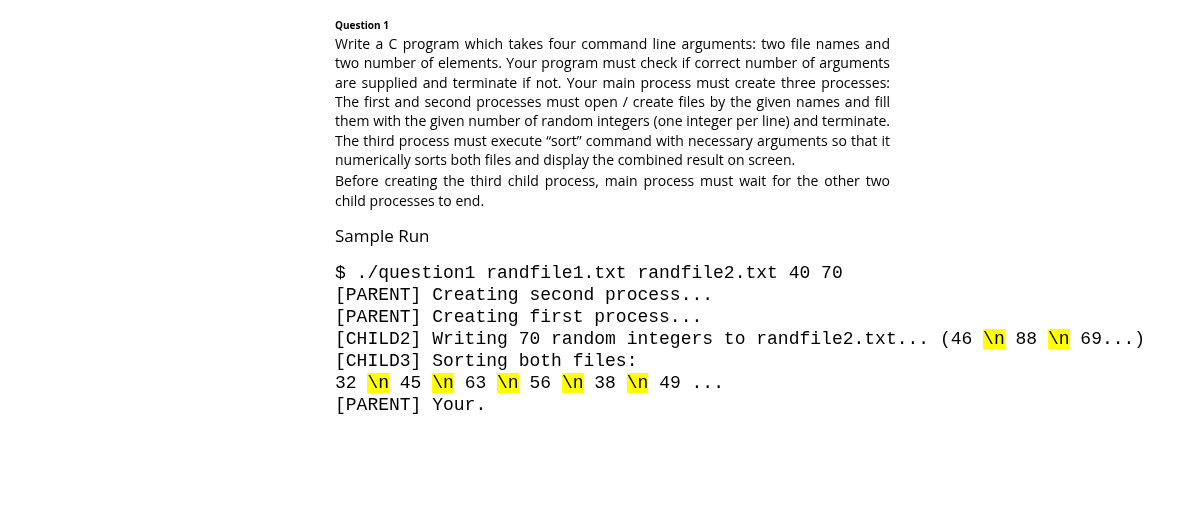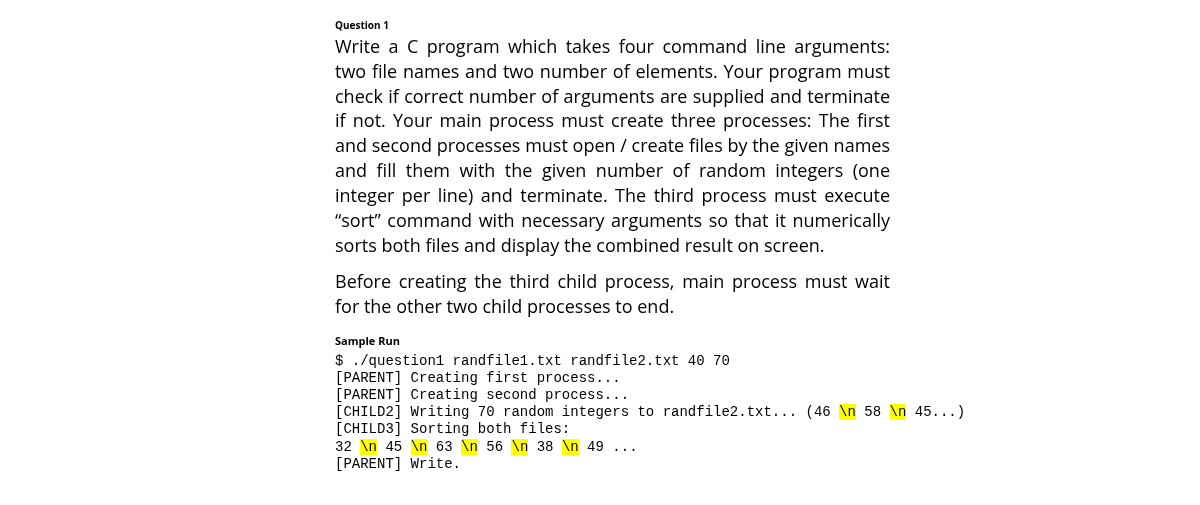--- a/index.html
+++ b/index.html
@@ -14,39 +14,39 @@
   .page {
     padding: 18px 0 0 335px;
     width: 555px;
   }
   .q-title {
     font-weight: 700;
     font-size: 10px;
     margin-bottom: 2px;
   }
   .q-body {
-    font-size: 18px;
+    font-size: 14px;
     line-height: 1.38;
     text-align: justify;
-    margin-bottom: 12px;
+    margin-bottom: 2px;
   }
   .q-body2 {
-    font-size: 18px;
+    font-size: 14px;
     line-height: 1.38;
     text-align: justify;
     margin-bottom: 14px;
   }
   .sample-title {
-    font-weight: 700;
-    font-size: 11px;
-    margin-bottom: 5px;
+    font-weight: 400;
+    font-size: 17px;
+    margin-bottom: 16px;
   }
   .sample-run {
     font-family: "Courier New", Courier, monospace;
-    font-size: 14px;
+    font-size: 18px;
     line-height: 1.22;
     white-space: nowrap;
   }
   .sample-run .line {
     display: block;
   }
   .hl {
     background: #ffff00;
   }
 </style>
@@ -58,21 +58,21 @@
   <div class="q-title">Question 1</div>
 
   <div class="q-body">Write a C program which takes four command line arguments: two file names and two number of elements. Your program must check if correct number of arguments are supplied and terminate if not. Your main process must create three processes: The first and second processes must open / create files by the given names and fill them with the given number of random integers (one integer per line) and terminate. The third process must execute “sort” command with necessary arguments so that it numerically sorts both files and display the combined result on screen.</div>
 
   <div class="q-body2">Before creating the third child process, main process must wait for the other two child processes to end.</div>
 
   <div class="sample-title">Sample Run</div>
 
   <div class="sample-run">
     <span class="line">$ ./question1 randfile1.txt randfile2.txt 40 70</span>
+    <span class="line">[PARENT] Creating second process...</span>
     <span class="line">[PARENT] Creating first process...</span>
-    <span class="line">[PARENT] Creating second process...</span>
-    <span class="line"><span>[CHILD2] Writing 70 random integers to randfile2.txt... (46 </span><span class="hl">\n</span><span> 58 </span><span class="hl">\n</span><span> 45...)</span></span>
+    <span class="line"><span>[CHILD2] Writing 70 random integers to randfile2.txt... (46 </span><span class="hl">\n</span><span> 88 </span><span class="hl">\n</span><span> 69...)</span></span>
     <span class="line">[CHILD3] Sorting both files:</span>
     <span class="line"><span>32 </span><span class="hl">\n</span><span> 45 </span><span class="hl">\n</span><span> 63 </span><span class="hl">\n</span><span> 56 </span><span class="hl">\n</span><span> 38 </span><span class="hl">\n</span><span> 49 ...</span></span>
-    <span class="line">[PARENT] Write.</span>
+    <span class="line">[PARENT] Your.</span>
   </div>
 
 </div>
 
 </body></html>

